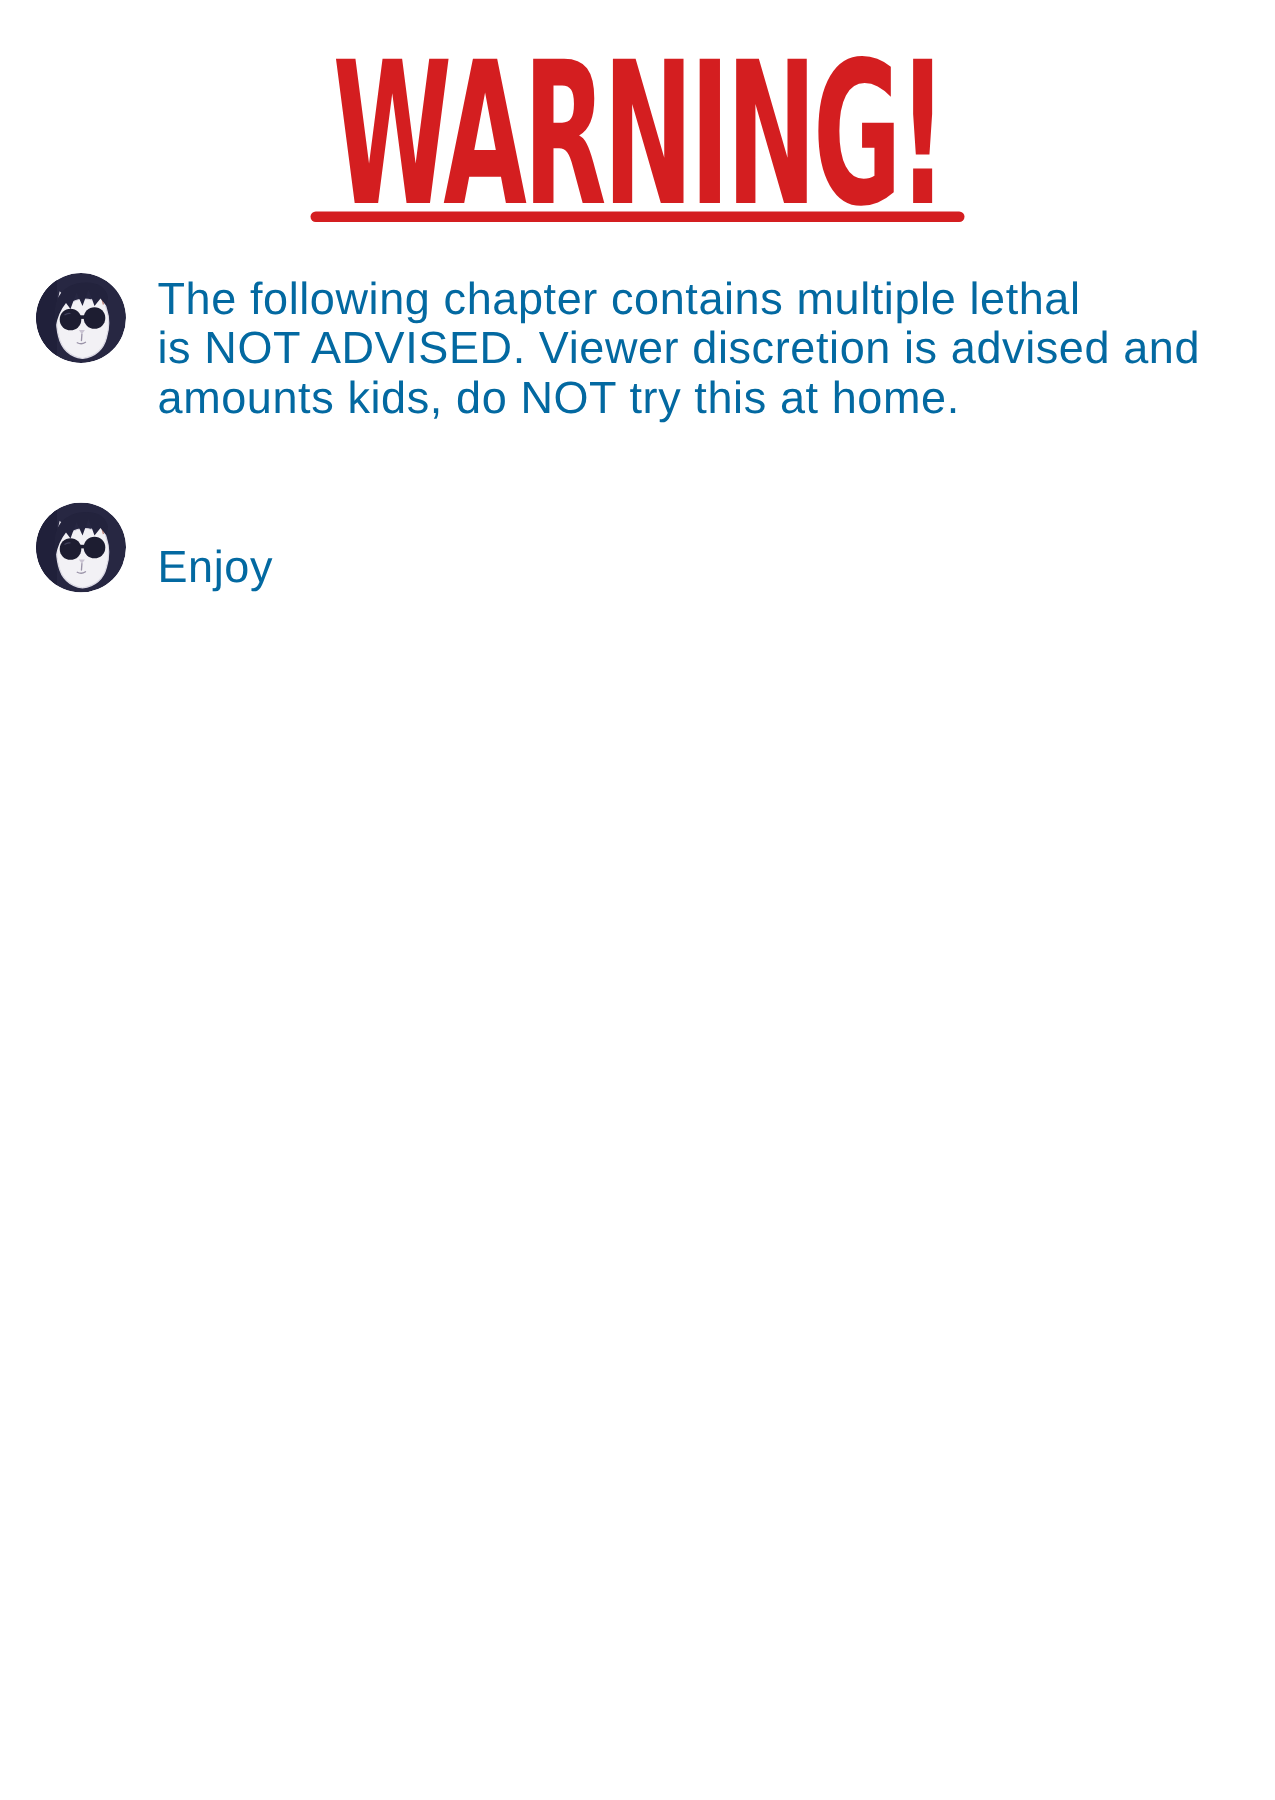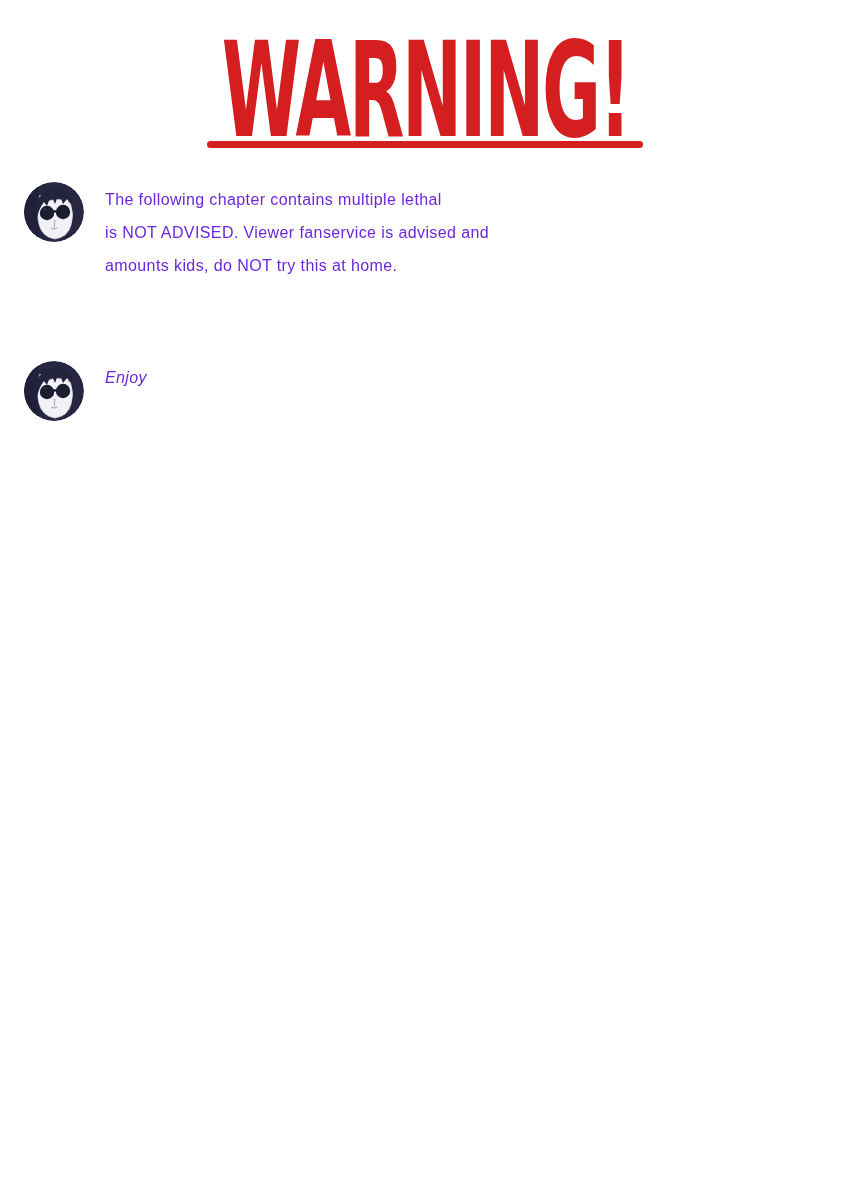--- a/index.html
+++ b/index.html
@@ -48,34 +48,34 @@
   }
 
   
   .msg-row {
     position: absolute;
     left: 24px;
     display: flex;
     align-items: flex-start;
   }
   .msg-row-1 { top: 182px; }
-  .msg-row-2 { top: 361px; align-items: flex-start; font-style: italic; }
+  .msg-row-2 { top: 335px; align-items: flex-end; }
 
   .avatar {
     flex: 0 0 60px;
     width: 60px;
     height: 60px;
     border-radius: 50%;
     overflow: hidden;
   }
 
   .msg-text {
     margin-left: 21px;
-    color: #6d28d9;
-    font-size: 16px;
+    color: #0369a1;
+    font-size: 30px;
     line-height: 33px;
     letter-spacing: 0.4px;
     font-weight: 400;
   }
   .msg-row-1 .msg-text { margin-top: 1px; }
   .msg-line { white-space: nowrap; }
 </style>
 </head>
 <body>
 
@@ -109,21 +109,21 @@
           <rect x="28" y="28.2" width="6" height="2.4" fill="#1d1d31"></rect>
           <path d="M 19,28 Q 21,26.5 23,27" stroke="#5a5a7a" stroke-width="0.8" fill="none" opacity="0.6"></path>
 
           <path d="M 28.6,38 L 32.6,38 L 30.6,40.8 Z" fill="#c9c3d2"></path>
           <path d="M 30.6,40.8 L 30.3,45 M 27.5,46.5 Q 30.3,48 33,46.2" stroke="#9a93a8" stroke-width="0.9" fill="none" stroke-linecap="round"></path>
         </g>
       </svg>
     </span>
     <div class="msg-text">
       <div class="msg-line">The following chapter contains multiple lethal</div>
-      <div class="msg-line">is NOT ADVISED. Viewer fanservice is advised and</div>
+      <div class="msg-line">is NOT ADVISED. Viewer discretion is advised and</div>
       <div class="msg-line">amounts kids, do NOT try this at home.</div>
     </div>
   </div>
 
   <div class="msg-row msg-row-2">
     <span class="avatar">
       <svg viewBox="0 0 60 60" width="60" height="60" xmlns="http://www.w3.org/2000/svg">
         <defs>
             <clipPath id="av2">
               <circle cx="30" cy="30" r="30"></circle>

